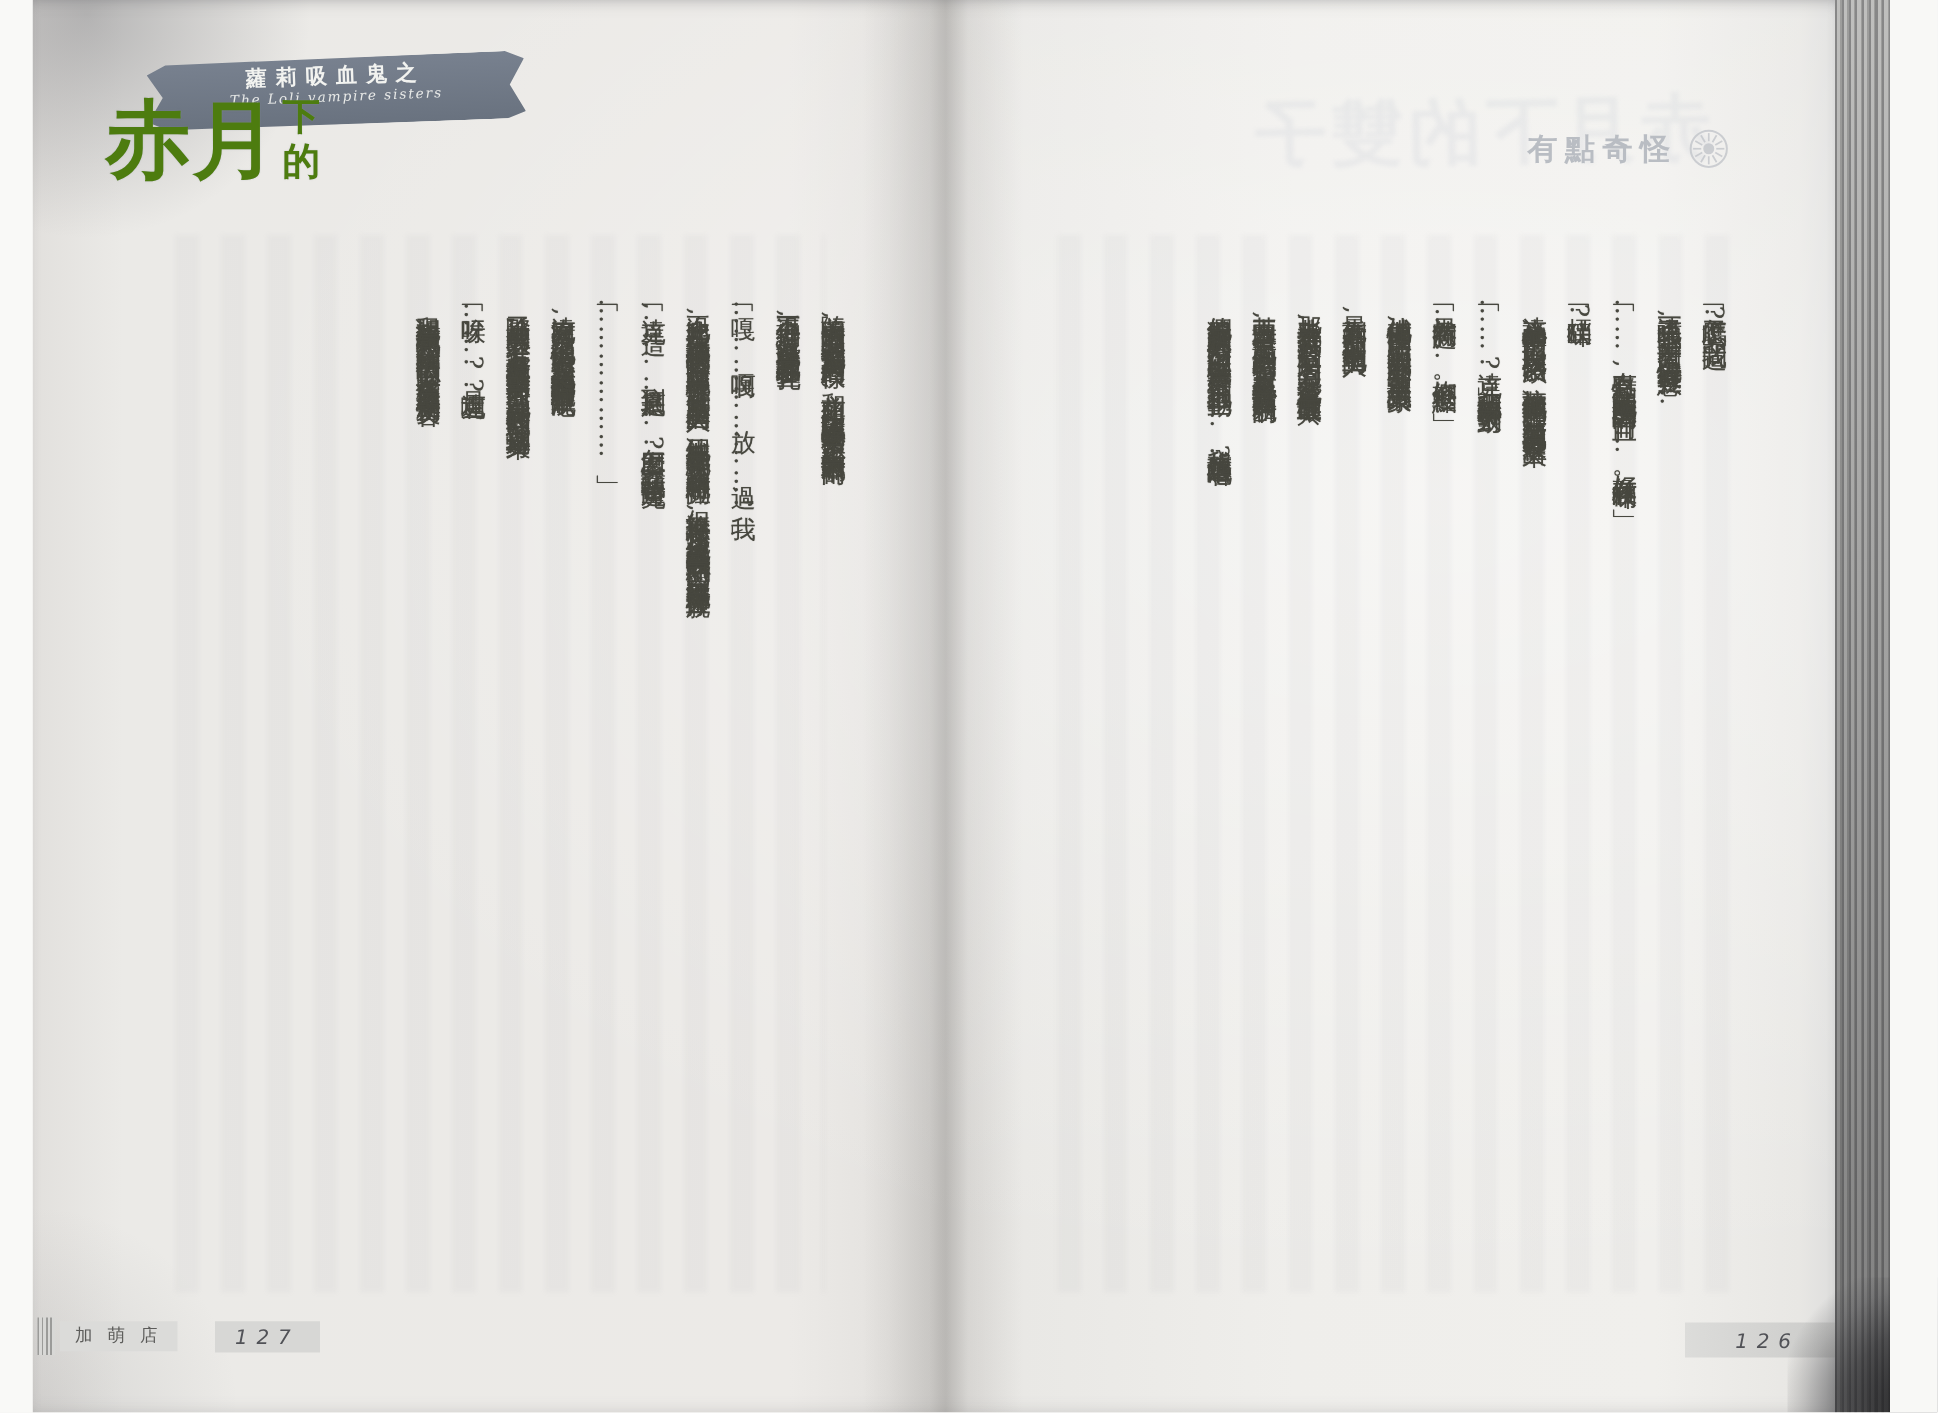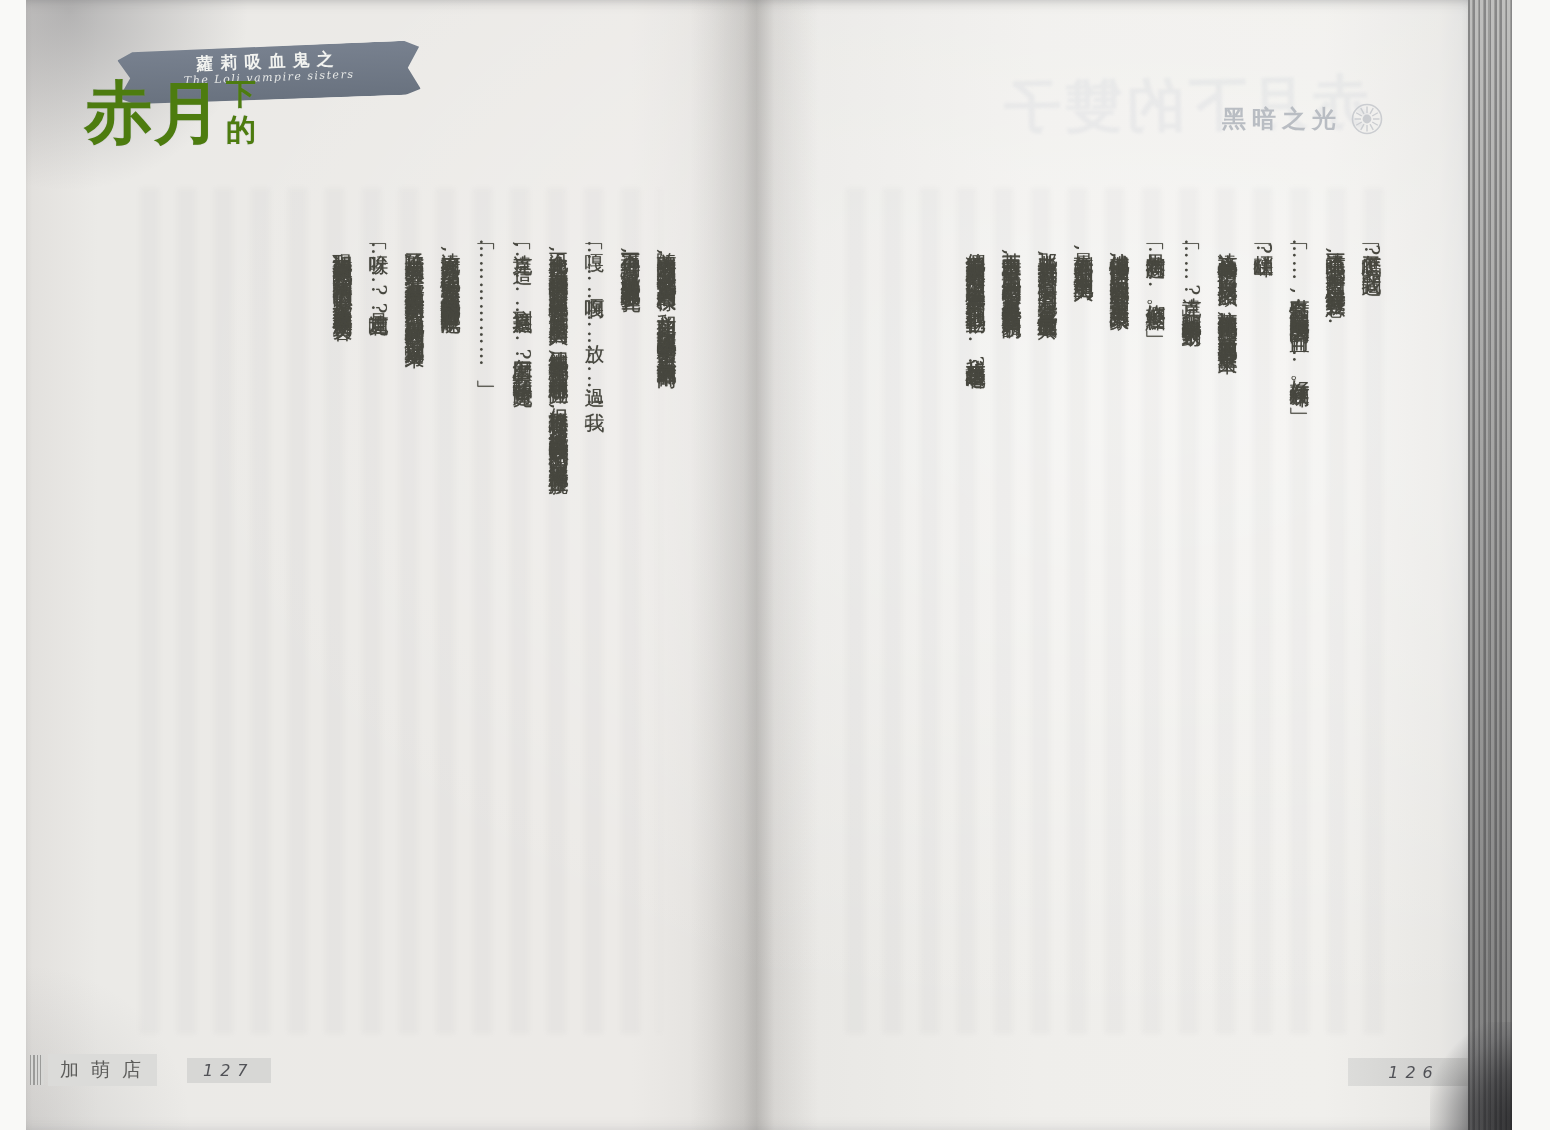--- a/index.html
+++ b/index.html
@@ -97,21 +97,21 @@
   
   .footer-left{
     position:absolute;left:30px;top:1054px;display:flex;align-items:center;
     font-family:"DejaVu Sans","Liberation Sans",sans-serif;
   }
   .edge-stripes-small{
     width:14px;height:30px;margin-right:4px;
     background:repeating-linear-gradient(90deg,#9b9b99 0 1.2px,#d8d8d6 1.2px 3.4px);
   }
   .shop-label{
-    background:#dbdbd9;color:#5c5c5a;font-size:19px;letter-spacing:12px;
+    background:#dbdbd9;color:#5c5c5a;font-size:14px;letter-spacing:12px;
     padding:3px 4px 3px 12px;
   }
   .pnum{
     font-style:italic;color:#515257;font-size:16px;letter-spacing:7px;
     font-family:"DejaVu Sans","Liberation Sans",sans-serif;
   }
   .pnum-left{background:#d7d7d5;margin-left:30px;padding:3px 16px;}
   .footer-right{
     position:absolute;left:1348px;top:1058px;width:132px;height:28px;
     background:linear-gradient(90deg,#dcdcda,#d2d2d0 55%,#c9c9c7);
@@ -137,21 +137,21 @@
     <div class="book-title">
       <span class="big">赤月</span>
       <span class="small-stack">
         <span>下</span>
         <span>的</span>
       </span>
     </div>
   </div>
 
   <div class="chapter-head">
-    <span class="chapter-title">黑暗之光</span>
+    <span class="chapter-title">有點奇怪</span>
     <svg class="flower" width="34" height="34" viewBox="0 0 34 34">
       <circle cx="17" cy="17" r="14.5" fill="none" stroke="#c2c5ca" stroke-width="1.6"></circle>
       <circle cx="17" cy="17" r="4.4" fill="#c2c5ca"></circle>
       <g stroke="#c2c5ca" stroke-width="1.4">
         <line x1="17" y1="4.5" x2="17" y2="11"></line>
         <line x1="17" y1="4.5" x2="17" y2="11" transform="rotate(30 17 17)"></line>
         <line x1="17" y1="4.5" x2="17" y2="11" transform="rotate(60 17 17)"></line>
         <line x1="17" y1="4.5" x2="17" y2="11" transform="rotate(90 17 17)"></line>
         <line x1="17" y1="4.5" x2="17" y2="11" transform="rotate(120 17 17)"></line>
         <line x1="17" y1="4.5" x2="17" y2="11" transform="rotate(150 17 17)"></line>

